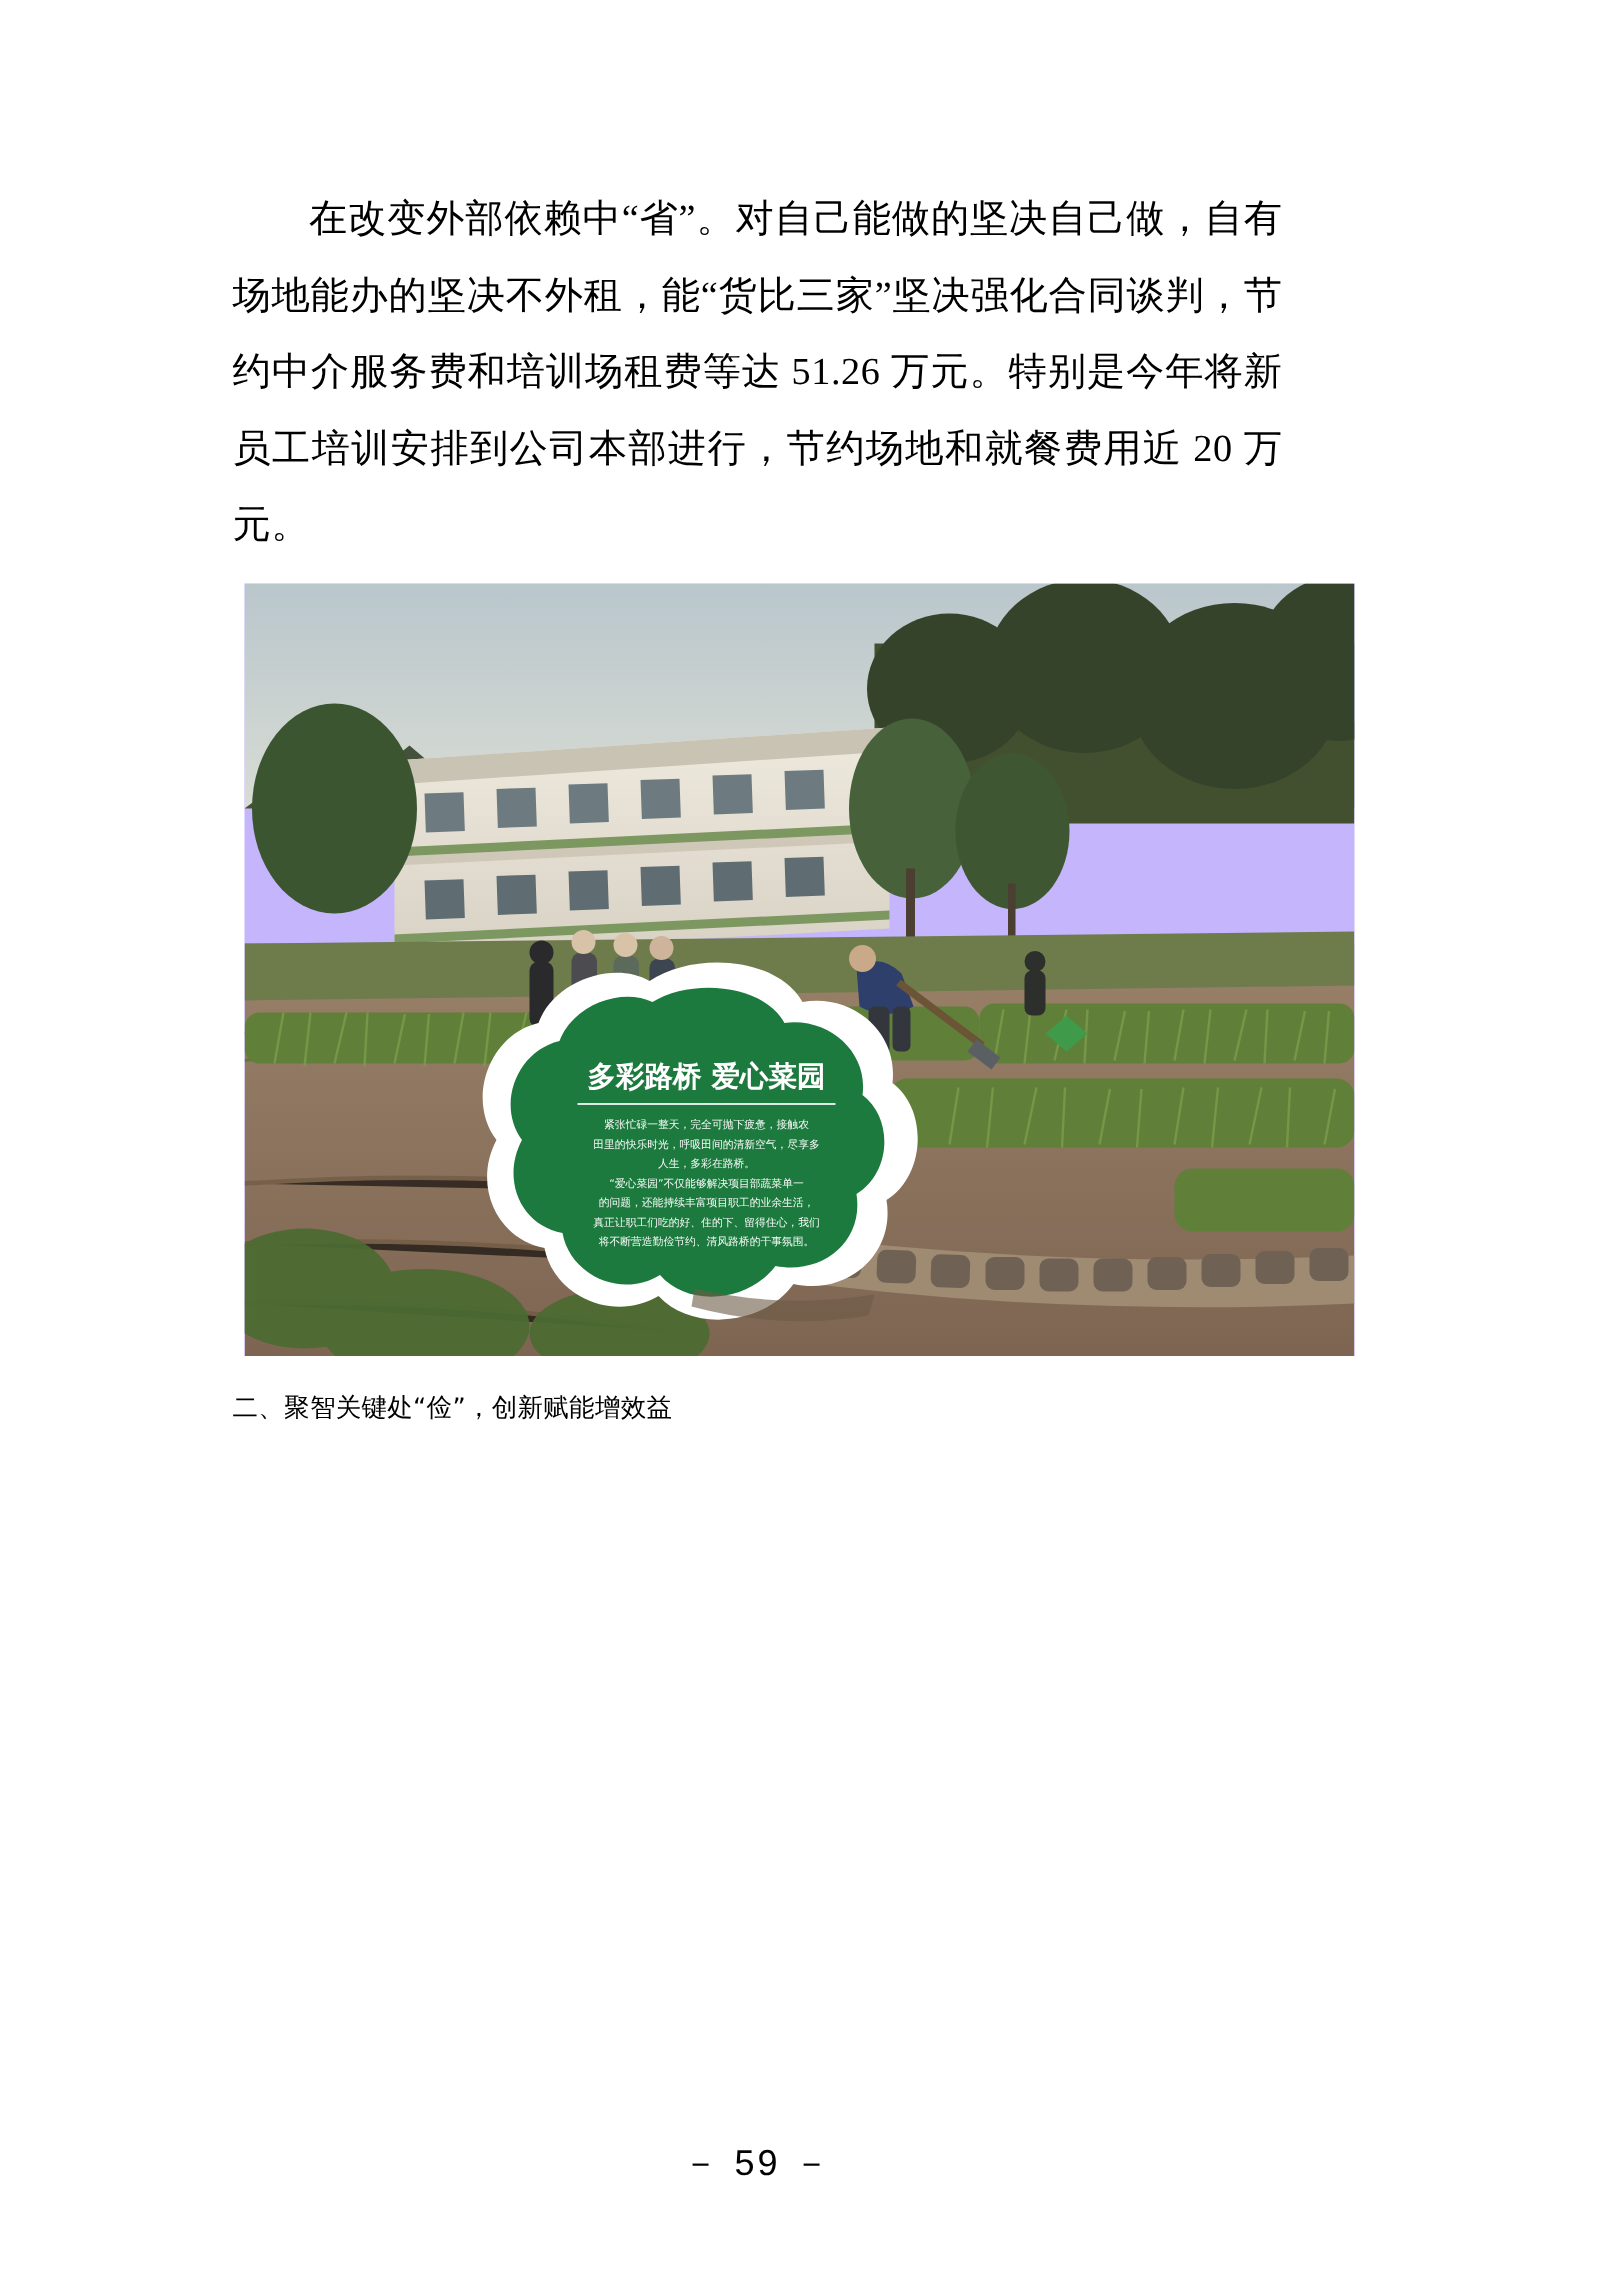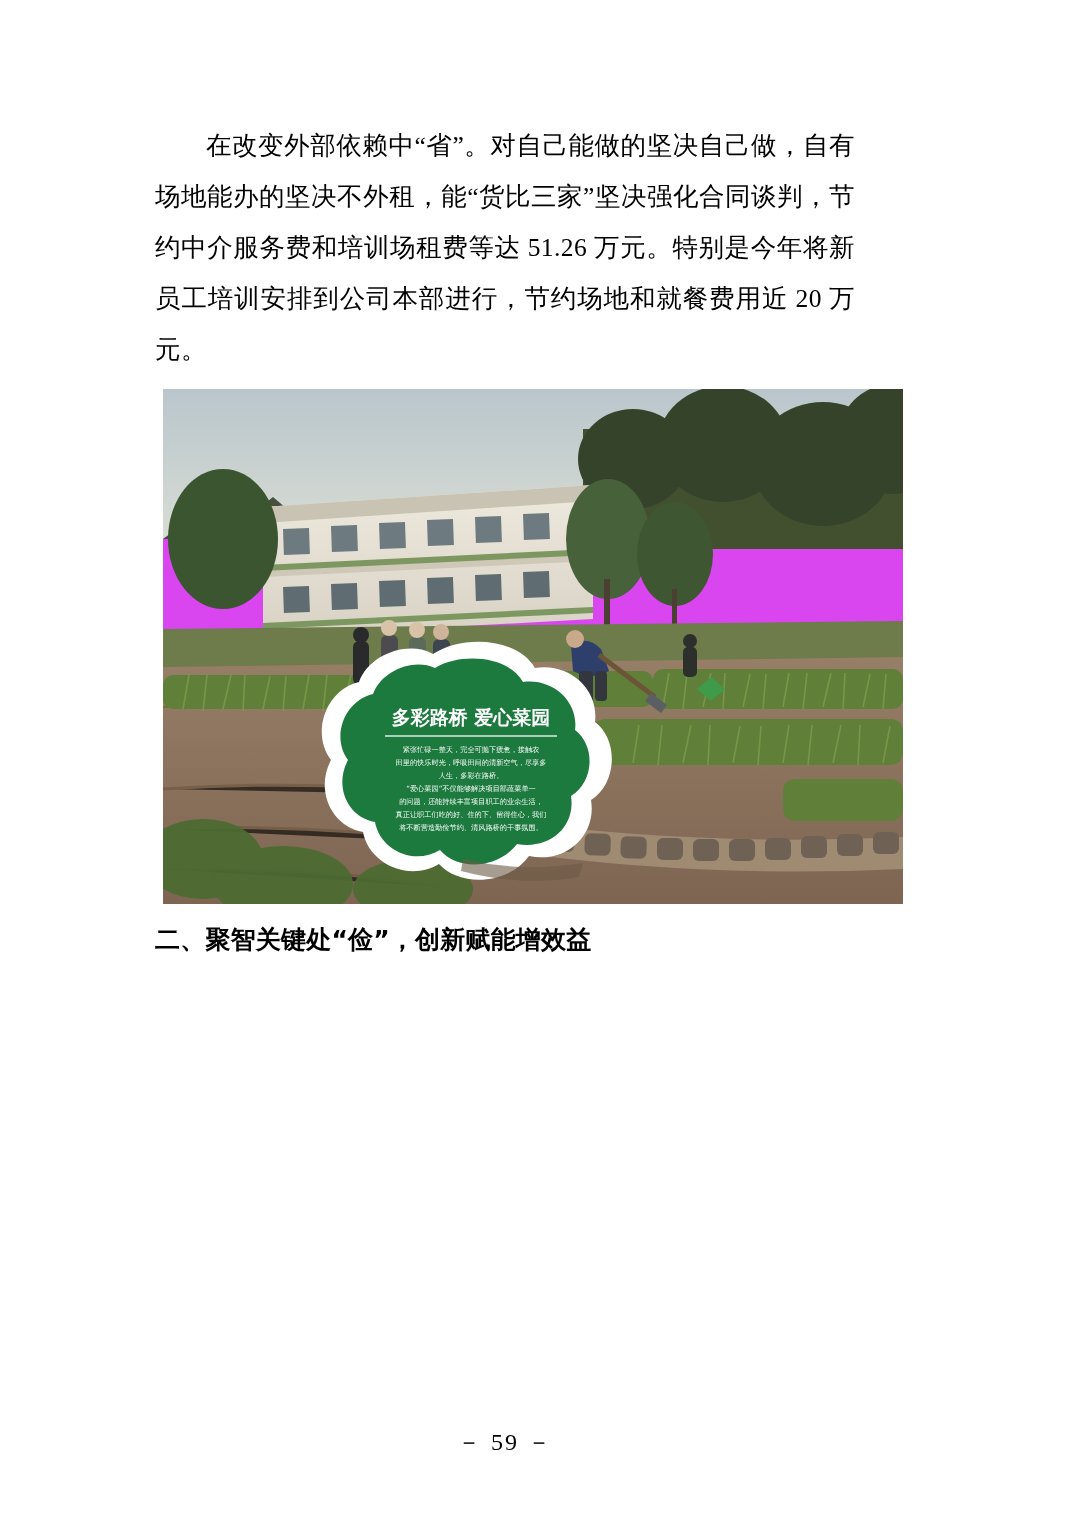--- a/index.html
+++ b/index.html
@@ -25,45 +25,45 @@
   p.body-text {
     margin: 0 0 6px 0;
     font-size: 25.5px;
     line-height: 51px;
     text-align: justify;
     text-indent: 2em;
     letter-spacing: 0.4px;
   }
   p.heading {
     margin: 4px 0 2px 0;
-    font-size: 25px;
+    font-size: 17px;
     line-height: 51px;
-    font-weight: bold;
+    font-weight: normal;
     font-family: "DejaVu Sans", "Liberation Sans", sans-serif;
     text-indent: 0;
     letter-spacing: 0.2px;
   }
   .figure {
     margin: 14px 0 10px 0;
     width: 740px;
     height: 515px;
     position: relative;
     overflow: hidden;
-    background: #d946ef;
+    background: #c4b5fd;
     margin-left: 8px;
   }
   .figure svg { display: block; }
   .footer {
     position: absolute;
     left: 0;
     right: 0;
     bottom: 62px;
     text-align: center;
     font-size: 24px;
-    font-family: Liberation Serif, serif;
+    font-family: Liberation Sans, sans-serif;
     letter-spacing: 2px;
   }
 </style>
 </head>
 <body>
 
 <div class="page">
 
   <p class="body-text">在改变外部依赖中“省”。对自己能做的坚决自己做，自有场地能办的坚决不外租，能“货比三家”坚决强化合同谈判，节约中介服务费和培训场租费等达 51.26 万元。特别是今年将新员工培训安排到公司本部进行，节约场地和就餐费用近 20 万元。</p>
 

